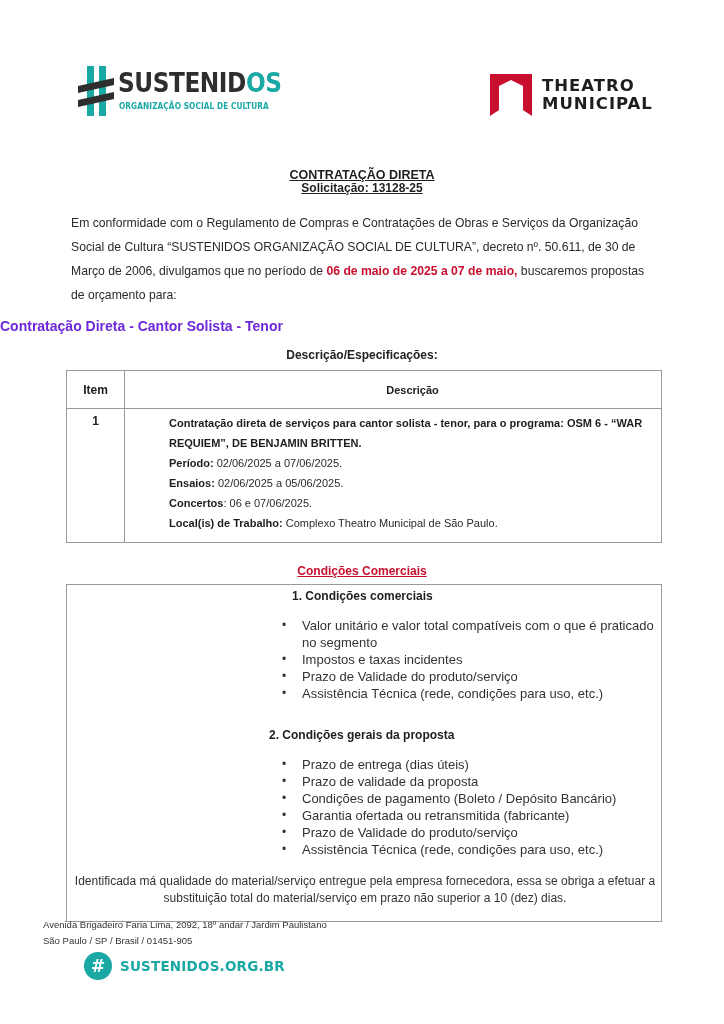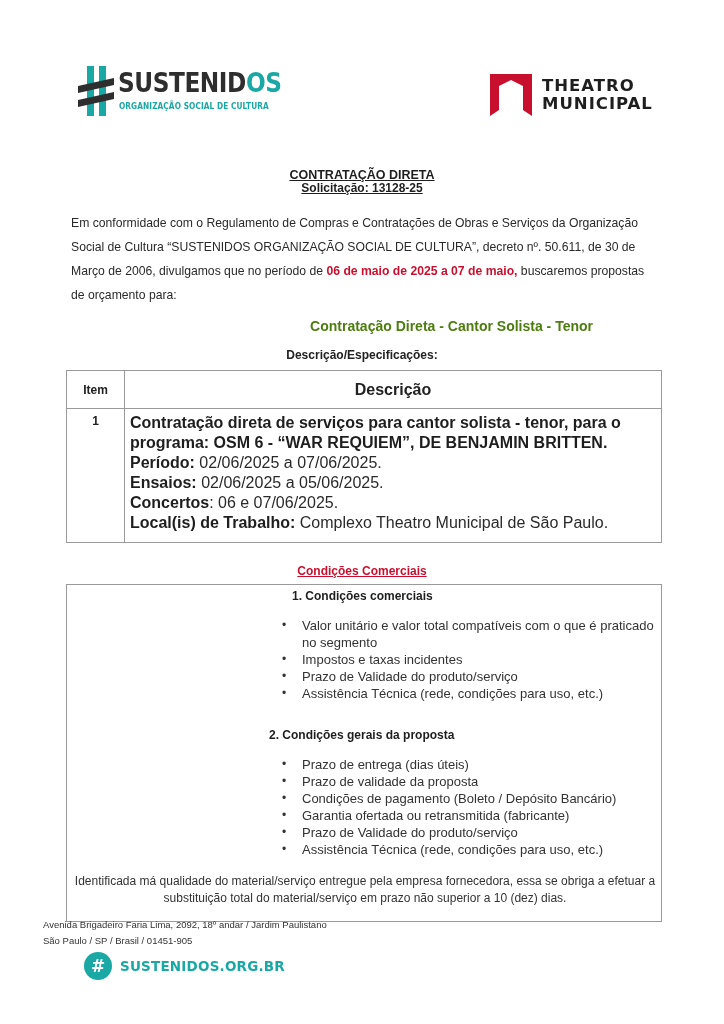--- a/index.html
+++ b/index.html
@@ -20,29 +20,29 @@
   .logo-tm .t2 { top: 21px; }
 
   
   .title { position: absolute; left: 0; width: 724px; text-align: center; font-weight: bold; text-decoration: underline; color: #1e1e1e; }
   .title.t-a { top: 168px; font-size: 12.5px; }
   .title.t-b { top: 181px; font-size: 12px; }
 
   .intro { position: absolute; left: 71px; top: 211px; width: 590px; font-size: 12.2px; line-height: 24px; color: #2a2a2a; }
   .intro .red { color: #c8102e; font-weight: bold; }
 
-  .subject { position: absolute; left: 0; width: 593px; top: 318px; text-align: right; font-size: 14px; font-weight: bold; color: #4d7c0f; }
+  .subject { position: absolute; left: 0; width: 593px; top: 318px; text-align: left; font-size: 14px; font-weight: bold; color: #6d28d9; }
   .spec-label { position: absolute; left: 0; width: 724px; top: 348px; text-align: center; font-size: 12px; font-weight: bold; color: #222; }
 
   
   .spec-table { position: absolute; left: 66px; top: 370px; width: 596px; border: 1px solid #9a9a9a; }
   .spec-table .row { display: flex; }
   .spec-table .row.head { height: 38px; border-bottom: 1px solid #9a9a9a; }
   .spec-table .c1 { width: 58px; border-right: 1px solid #9a9a9a; text-align: center; font-weight: bold; font-size: 12px; }
-  .spec-table .c2 { flex: 1; font-size: 16px; }
+  .spec-table .c2 { flex: 1; font-size: 11px; margin-left: 39px; }
   .spec-table .row.head .c1, .spec-table .row.head .c2 { display: flex; align-items: center; justify-content: center; font-weight: bold; }
   .spec-table .row.body { height: 133px; }
   .spec-table .row.body .c1 { padding-top: 5px; }
   .spec-table .row.body .c2 { padding: 4px 8px 0 5px; line-height: 20px; color: #2a2a2a; }
   .spec-table b { color: #1e1e1e; }
 
   .cond-title { position: absolute; left: 0; width: 724px; top: 564px; text-align: center; font-size: 12px; font-weight: bold; color: #c8102e; text-decoration: underline; }
 
   .cond-box { position: absolute; left: 66px; top: 584px; width: 596px; height: 338px; border: 1px solid #9a9a9a; padding-left: 35px; }
   .cond-head { position: absolute; font-size: 12px; font-weight: bold; color: #1e1e1e; }

